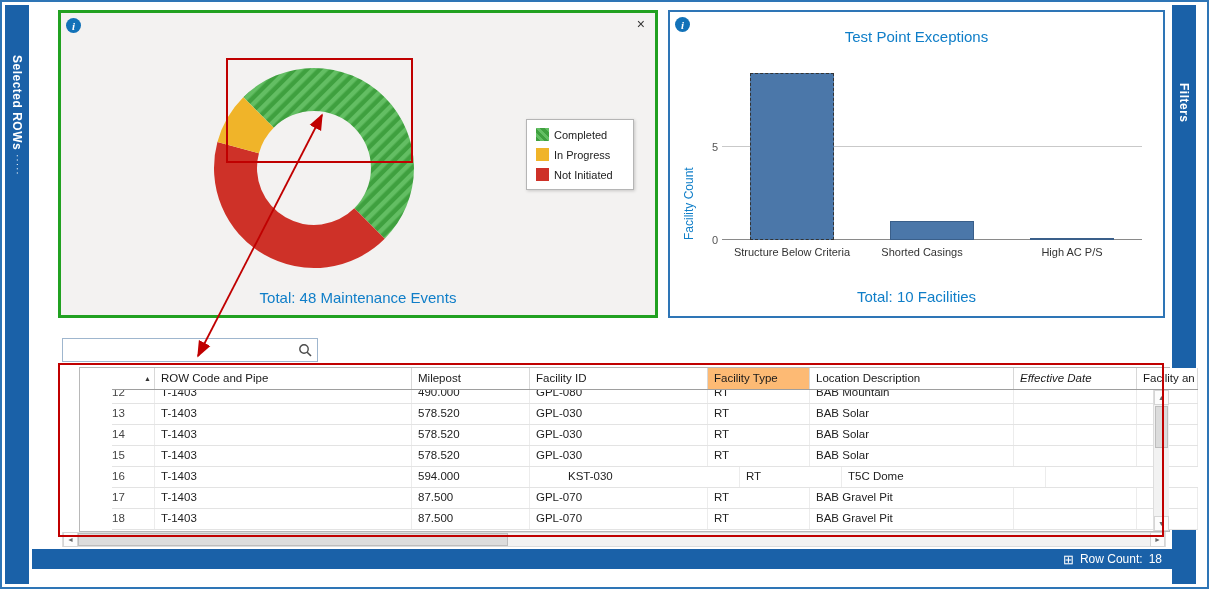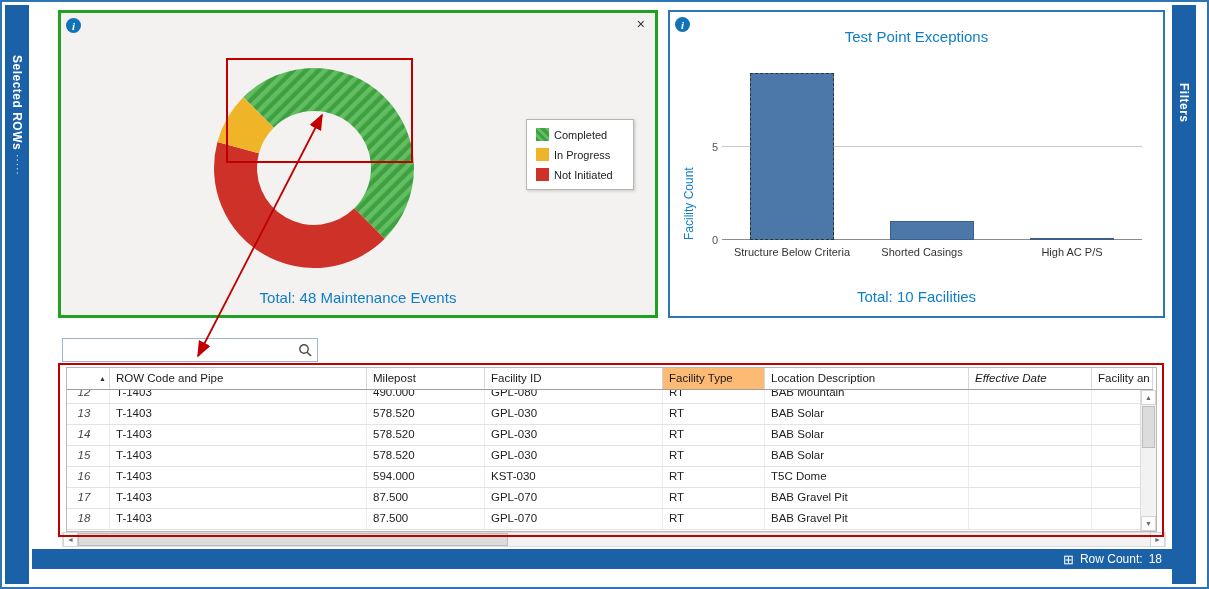--- a/index.html
+++ b/index.html
@@ -51,33 +51,33 @@
 
   
   .search-box { position:absolute; left:60px; top:336px; width:256px; height:24px;
                 border:1px solid #9fb6ce; background:#fff; display:flex; align-items:center; }
   .search-input { flex:1; border:none; outline:none; height:100%; padding:0 6px; font-size:12px;
                   font-family:"Liberation Sans", sans-serif; background:transparent; }
   .search-btn { width:24px; height:22px; display:flex; align-items:center; justify-content:center;
                 background:transparent; border:none; cursor:pointer; }
 
   
-  .grid { position:absolute; left:64px; top:365px; width:1091px; height:165px;
-          background:#fff; border:1px solid #b8b8b8; }
+  .grid { position:absolute; left:77px; top:365px; width:1091px; height:165px;
+          background:#fff; border:1px solid #b8b8b8;padding-left:32px; }
   .grid-header { display:flex; height:22px; border-bottom:1px solid #9e9e9e; background:#fff; width:1086px; }
   .hcell { font-size:11.5px; color:#1a1a1a; padding:4px 0 0 6px; border-right:1px solid #d8d8d8;
            position:relative; overflow:hidden; white-space:nowrap; cursor:pointer; flex:none; }
   .hcell.shaded { background:#fdba74; }
   .sort-arrow { position:absolute; right:3px; top:7px; font-size:7px; color:#333; }
   .grid-body { height:141px; overflow:hidden; width:1086px; }
   .grid-body .grow:first-child { margin-top:-7px; }
   .grow { display:flex; height:21px; border-bottom:1px solid #e3e3e3; background:#fff; cursor:default; }
   .gcell { font-size:11.5px; color:#222; padding:3px 0 0 6px; border-right:1px solid #ececec;
            overflow:hidden; white-space:nowrap; flex:none; }
-  .gcell.rownum { text-align:center; padding-right:8px; padding-left:0; color:#444;font-style:italic; }
+  .gcell.rownum { text-align:left; padding-right:8px; padding-left:0; color:#444; }
 
   
   .vscroll { position:absolute; right:0; top:22px; bottom:0; width:16px; background:#f2f2f2; border-left:1px solid #ddd; }
   .sb-btn { position:absolute; width:15px; height:15px; background:#fcfcfc; border:1px solid #d5d5d5;
             color:#6a6a6a; font-size:7px; display:flex; align-items:center; justify-content:center; cursor:pointer; }
   .vscroll .sb-btn { left:0; }
   .vscroll .up { top:0; } .vscroll .down { bottom:0; }
   .vthumb { position:absolute; left:1px; top:16px; width:13px; height:42px; background:#dcdcdc; border:1px solid #bdbdbd; cursor:pointer; }
   .hscroll { position:absolute; left:60px; top:530px; width:1104px; height:15px; background:#f2f2f2; border:1px solid #ddd; }
   .hscroll .hleft { left:0; top:-1px; } .hscroll .hright { right:0; top:-1px; }
@@ -217,21 +217,21 @@
           <div class="gcell" style="width: 178px;">GPL-030</div>
           <div class="gcell" style="width: 102px;">RT</div>
           <div class="gcell" style="width: 204px;">BAB Solar</div>
           <div class="gcell" style="width: 123px;"></div>
           <div class="gcell" style="width: 61px;"></div>
         </div>
         <div class="grow">
           <div class="gcell rownum" style="width: 43px;">16</div>
           <div class="gcell" style="width: 257px;">T-1403</div>
           <div class="gcell" style="width: 118px;">594.000</div>
-          <div class="gcell" style="width: 178px;">KST-030</div>
+          <div class="gcell" style="width: 178px; margin-left: 32px;">KST-030</div>
           <div class="gcell" style="width: 102px;">RT</div>
           <div class="gcell" style="width: 204px;">T5C Dome</div>
           <div class="gcell" style="width: 123px;"></div>
           <div class="gcell" style="width: 61px;"></div>
         </div>
         <div class="grow">
           <div class="gcell rownum" style="width: 43px;">17</div>
           <div class="gcell" style="width: 257px;">T-1403</div>
           <div class="gcell" style="width: 118px;">87.500</div>
           <div class="gcell" style="width: 178px;">GPL-070</div>

